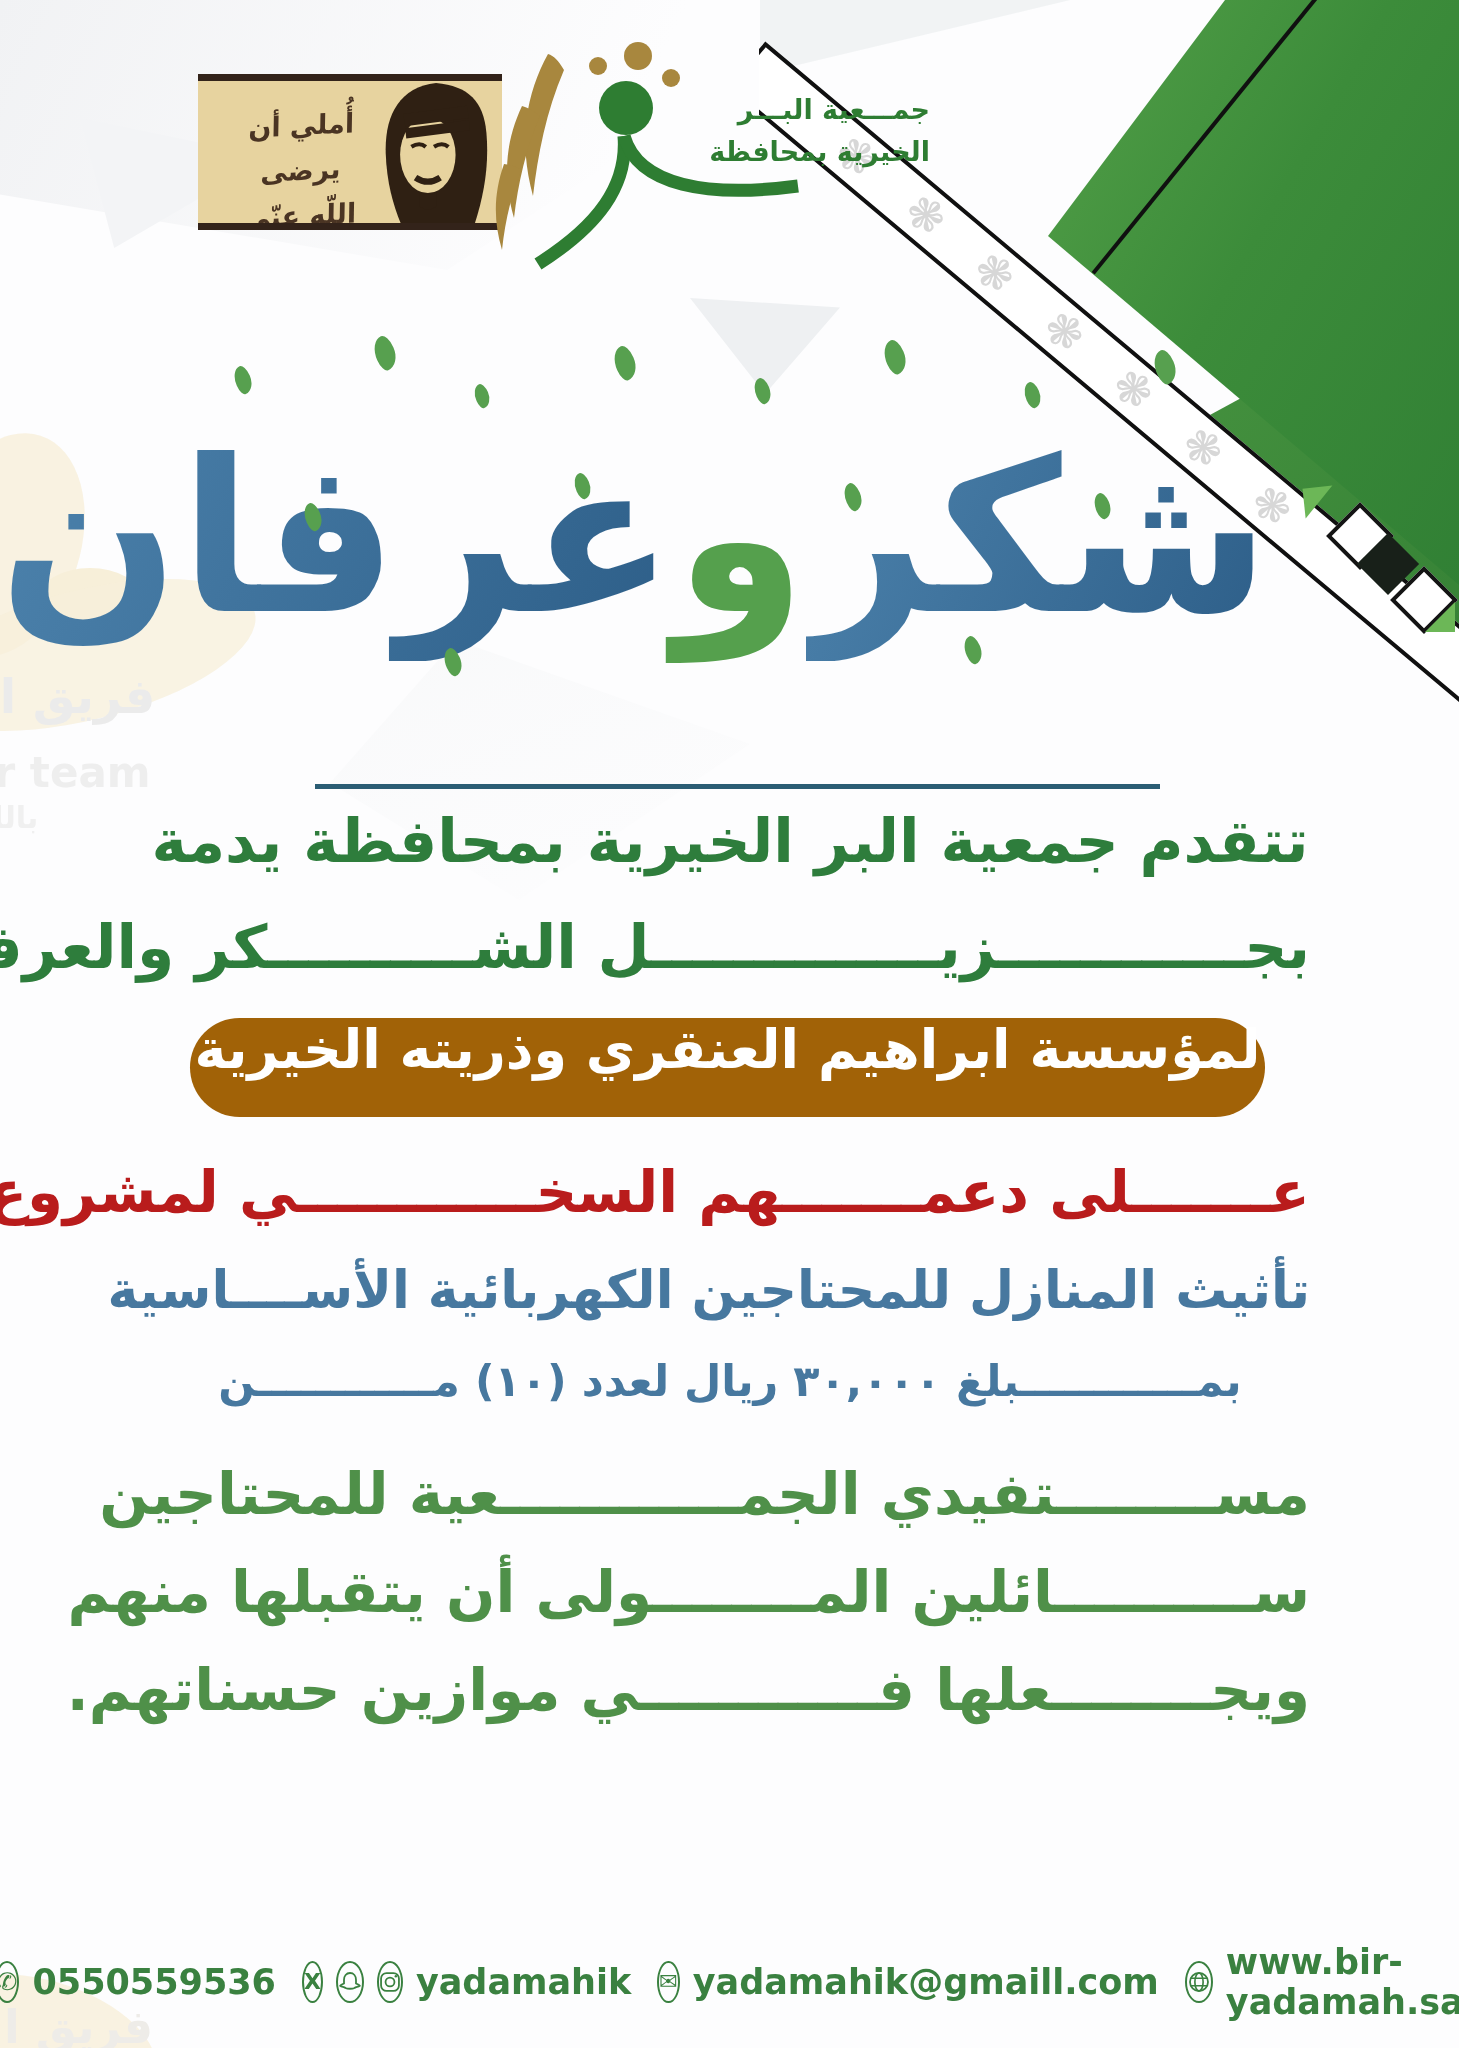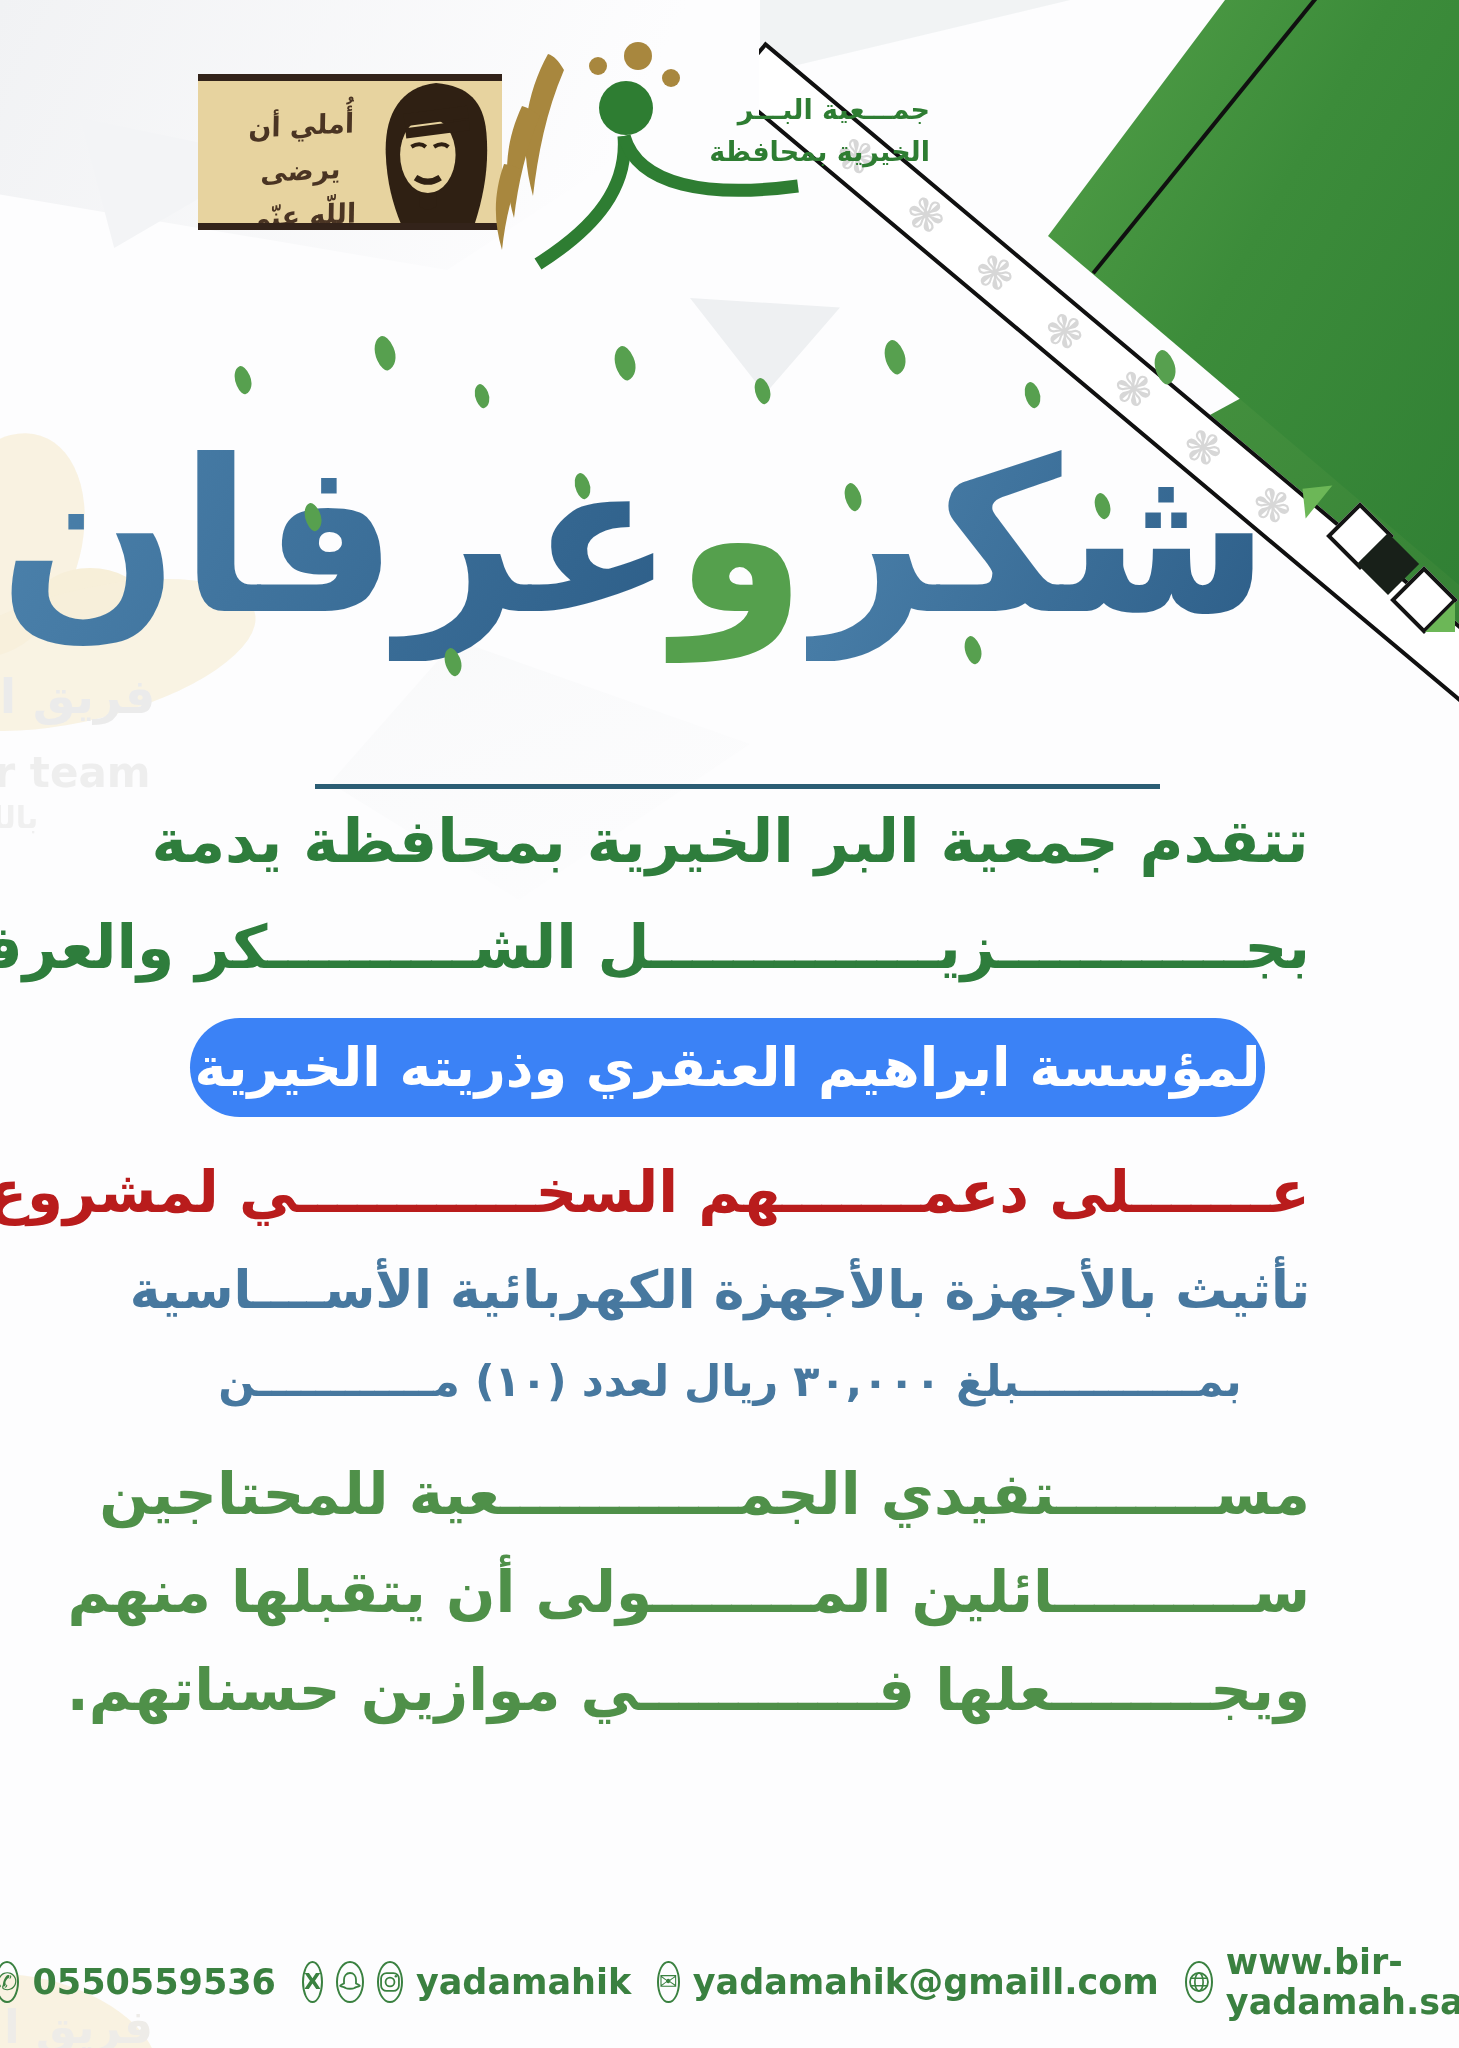--- a/index.html
+++ b/index.html
@@ -61,22 +61,22 @@
   .hk{position:absolute;background:#57a04f;border-radius:65% 35% 70% 30%/60% 45% 55% 40%;transform:rotate(-24deg);}
 
   .divider{position:absolute;left:315px;top:784px;width:845px;height:5px;background:#2b5d74;}
 
   
   .line{position:absolute;left:150px;width:1160px;direction:rtl;text-align:center;font-weight:bold;white-space:nowrap;}
   .dgreen{color:#2e7d3c;}
   .mgreen{color:#4f9049;}
   .lgreen{color:#b91c1c;}
   .blue{color:#47789f;}
-  .pill{position:absolute;left:190px;top:1018px;width:1075px;height:99px;background:#3b82f6;border-radius:52px;
-        display:flex;align-items:center;justify-content:center;direction:rtl;}
+  .pill{position:absolute;left:190px;top:1018px;width:1075px;height:99px;background:#a16207;border-radius:52px;
+        display:flex;align-items:flex-start;justify-content:center;direction:rtl;}
   .pill div{color:#ffffff;font-size:54px;font-weight:bold;white-space:nowrap;}
 
   
   .footer{position:absolute;left:0;top:1942px;width:1459px;display:flex;justify-content:center;
           align-items:center;gap:13px;color:#3a8140;font-weight:bold;font-size:35px;direction:ltr;}
   .cic{width:42px;height:42px;border:2.5px solid #3a8140;border-radius:50%;display:flex;
        align-items:center;justify-content:center;font-size:24px;line-height:1;box-sizing:border-box;}
   .footer svg{display:block;}
   .gap{width:10px;}
 
@@ -178,21 +178,21 @@
   <div class="divider"></div>
 
   <div class="line dgreen" style="top:806px;font-size:60px;">تتقدم جمعية البر الخيرية بمحافظة يدمة</div>
   <div class="line dgreen" style="top:912px;font-size:60px;">بجــــــــــــزيــــــــــــــل الشــــــــــكر والعرفان</div>
 
   <div class="pill">
     <div>لمؤسسة ابراهيم العنقري وذريته الخيرية</div>
   </div>
 
   <div class="line lgreen" style="top:1158px;font-size:58px;">عـــــــلى دعمـــــــهم السخــــــــــــي لمشروع</div>
-  <div class="line blue" style="top:1260px;font-size:52px;">تأثيث بالأجهزة بالأجهزة الكهربائية الأســــاسية</div>
+  <div class="line blue" style="top:1260px;font-size:52px;">تأثيث المنازل للمحتاجين الكهربائية الأســــاسية</div>
   <div class="line blue" style="top:1312px;font-size:43px;margin-top:44px;">بمــــــــــــبلغ ٣٠,٠٠٠ ريال لعدد (١٠) مــــــــــــن</div>
   <div class="line mgreen" style="top:1460px;font-size:58px;">مســــــــتفيدي الجمــــــــــــعية للمحتاجين</div>
   <div class="line mgreen" style="top:1656px;font-size:58px;">ويجــــــــعلها فــــــــــــي موازين حسناتهم.</div>
   <div class="line mgreen" style="top:1558px;font-size:58px;">ســــــــــائلين المــــــــولى أن يتقبلها منهم</div>
 
   <div class="footer">
     <div class="cic">✆</div>
     <span>0550559536</span>
     <span class="gap"></span>
     <div class="cic" style="font-size:22px;">X</div>

